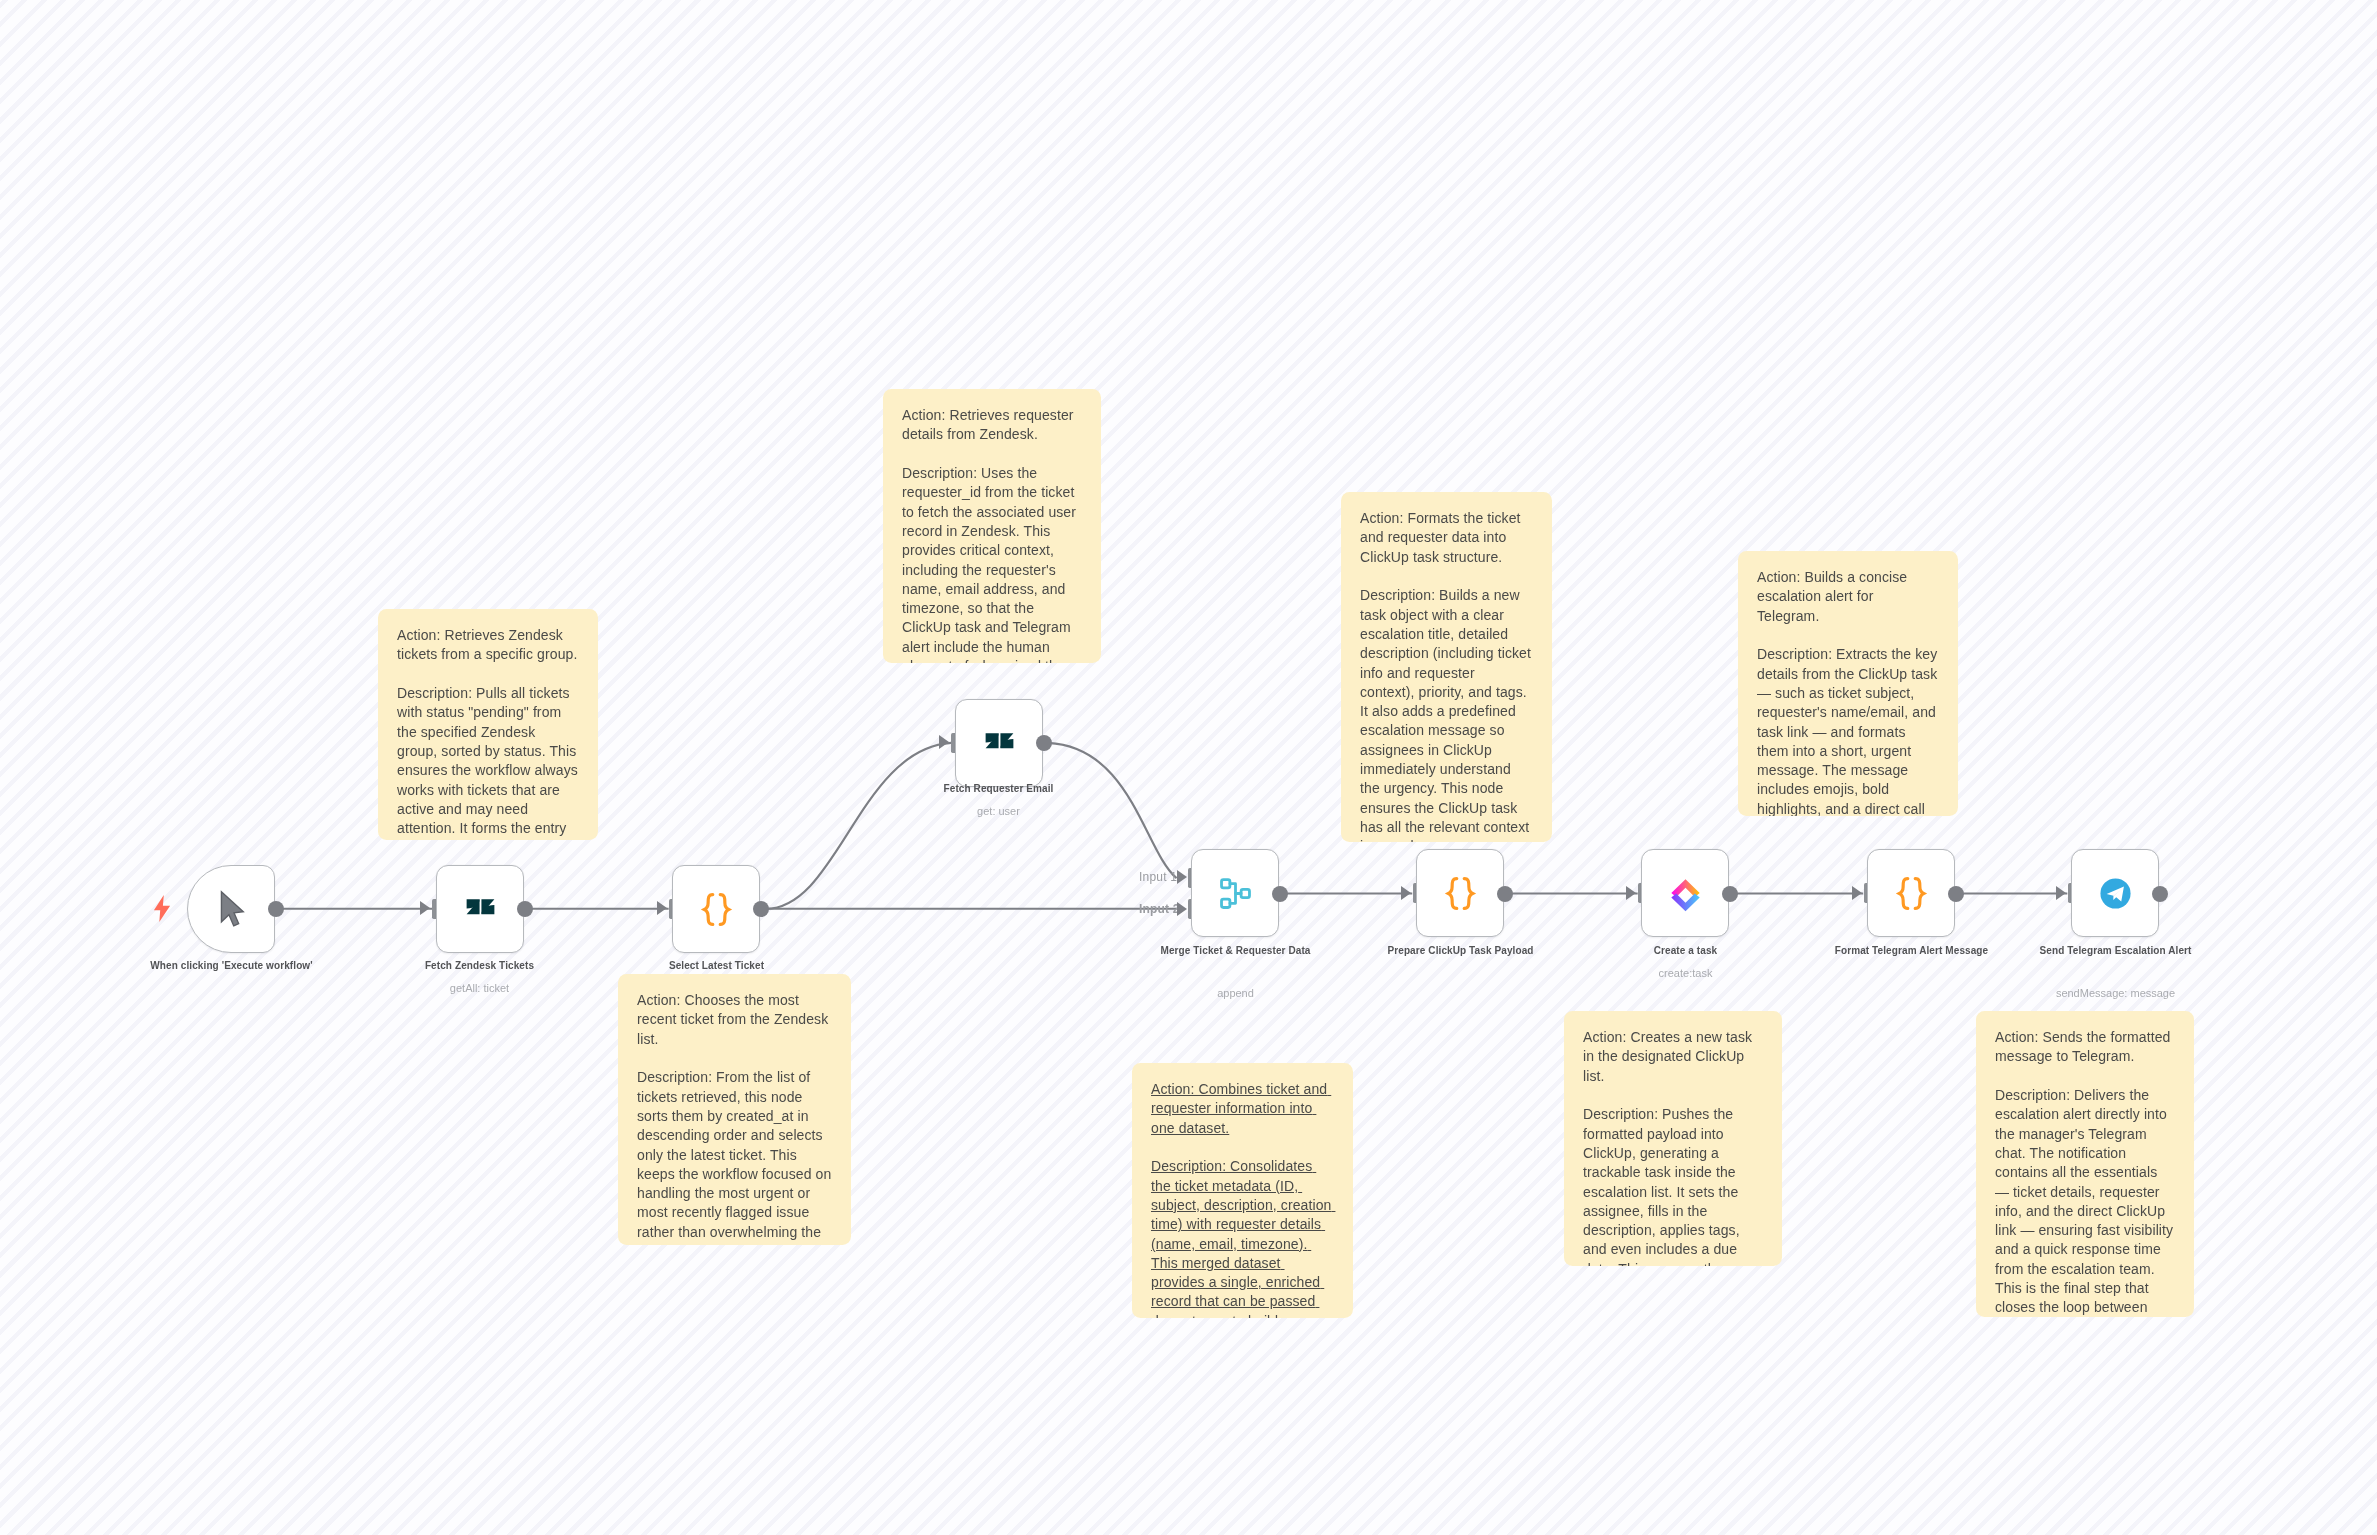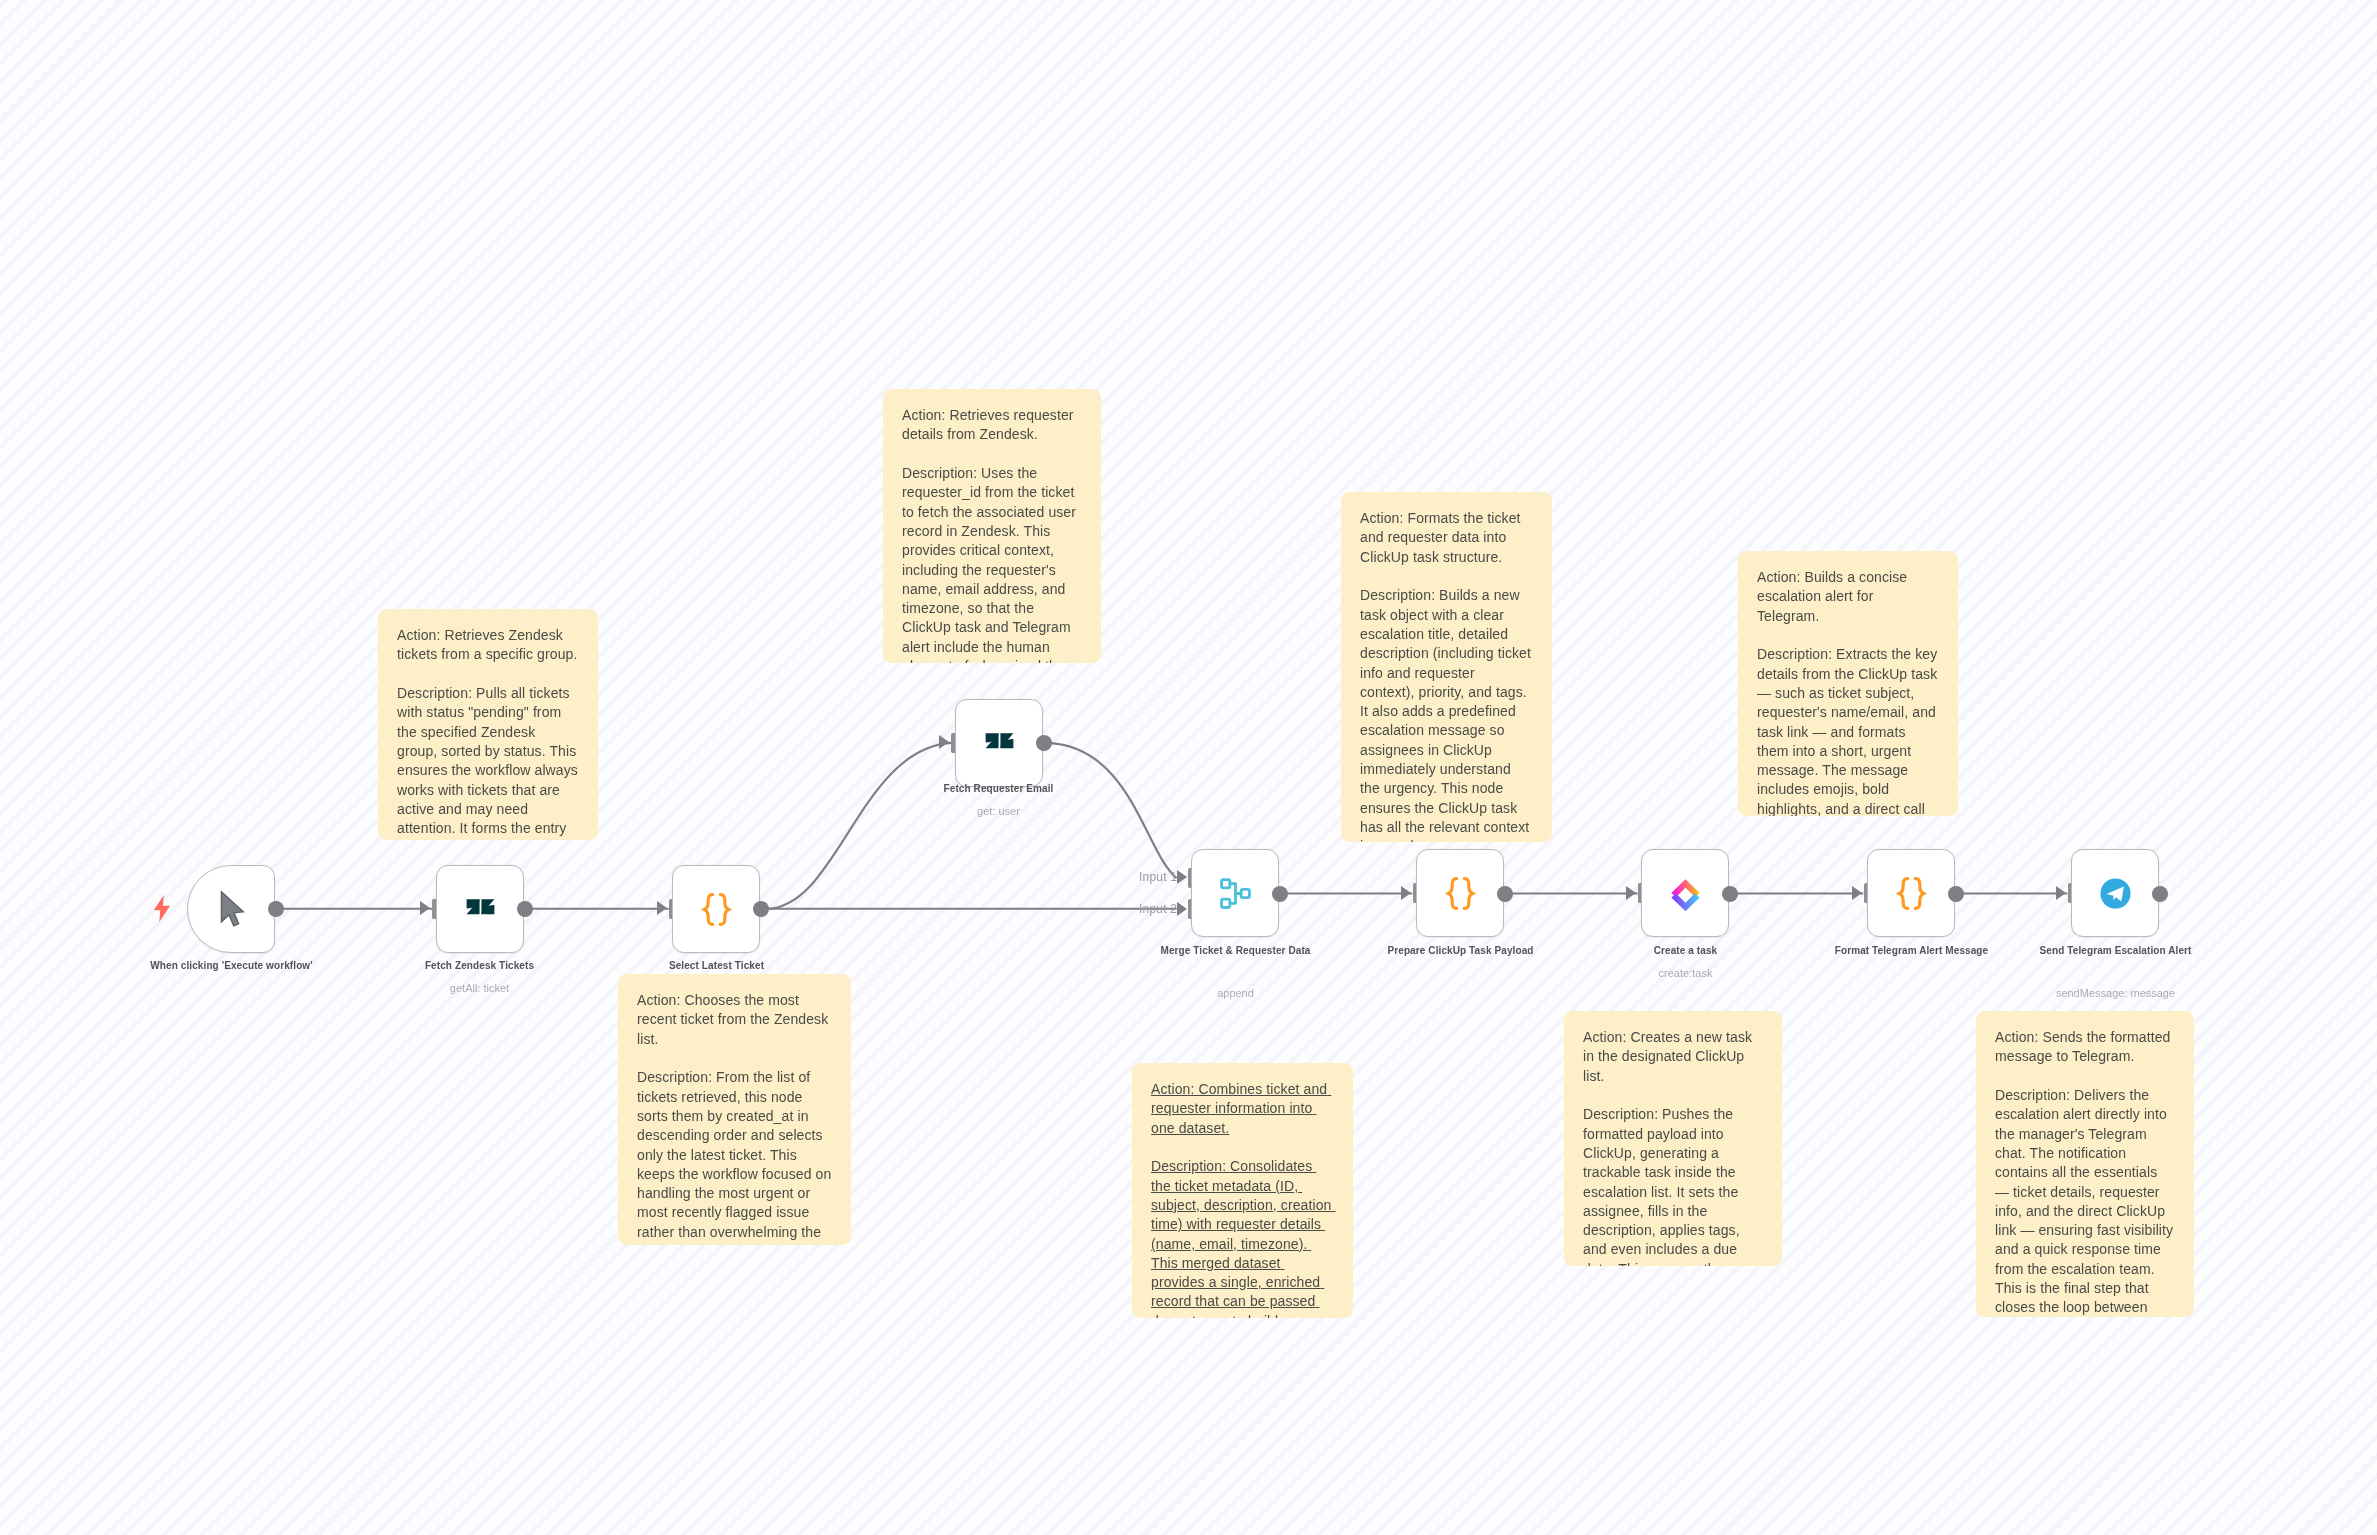--- a/index.html
+++ b/index.html
@@ -241,21 +241,21 @@
     </span>
   </div>
   <div class="out-dot" style="left:1036px; top:735px;"></div>
   <div class="node-label" style="left:888px; top:783px;">Fetch Requester Email</div>
   <div class="node-sublabel" style="left:888px; top:805px;">get: user</div>
 
   <div class="input-label" style="left:1139px; top:870px;">Input 1</div>
   <div class="in-arrow" style="left:1177px; top:870px;"></div>
   <div class="in-bar" style="left:1188px; top:868px;"></div>
 
-  <div class="input-label" style="left:1139px; top:902px;">Input 2</div>
+  <div class="input-label" style="left:1139px; top:902px;font-weight:bold;">Input 2</div>
   <div class="in-arrow" style="left:1177px; top:902px;"></div>
   <div class="in-bar" style="left:1188px; top:899px;"></div>
 
   <div class="node" style="left:1191px; top:849px;">
     <span>
       <svg class="icon-svg" width="41" height="41" viewBox="0 0 44 44">
         <rect x="7" y="7" width="9" height="9" rx="2" fill="none" stroke="#4bc0d9" stroke-width="3"></rect>
         <rect x="7" y="28" width="9" height="9" rx="2" fill="none" stroke="#4bc0d9" stroke-width="3"></rect>
         <rect x="28" y="17.5" width="9" height="9" rx="2" fill="none" stroke="#4bc0d9" stroke-width="3"></rect>
         <path d="M16 11.5 H22 V22 H28" fill="none" stroke="#4bc0d9" stroke-width="3" stroke-linecap="round" stroke-linejoin="round"></path>

